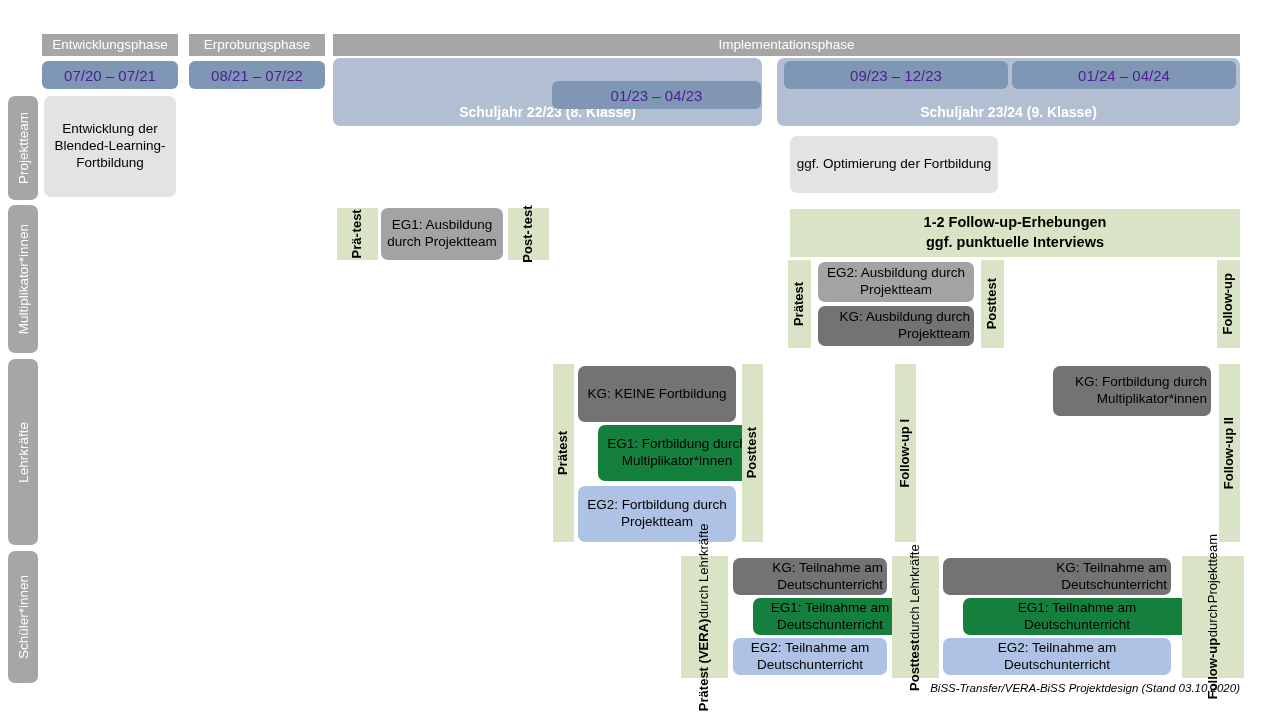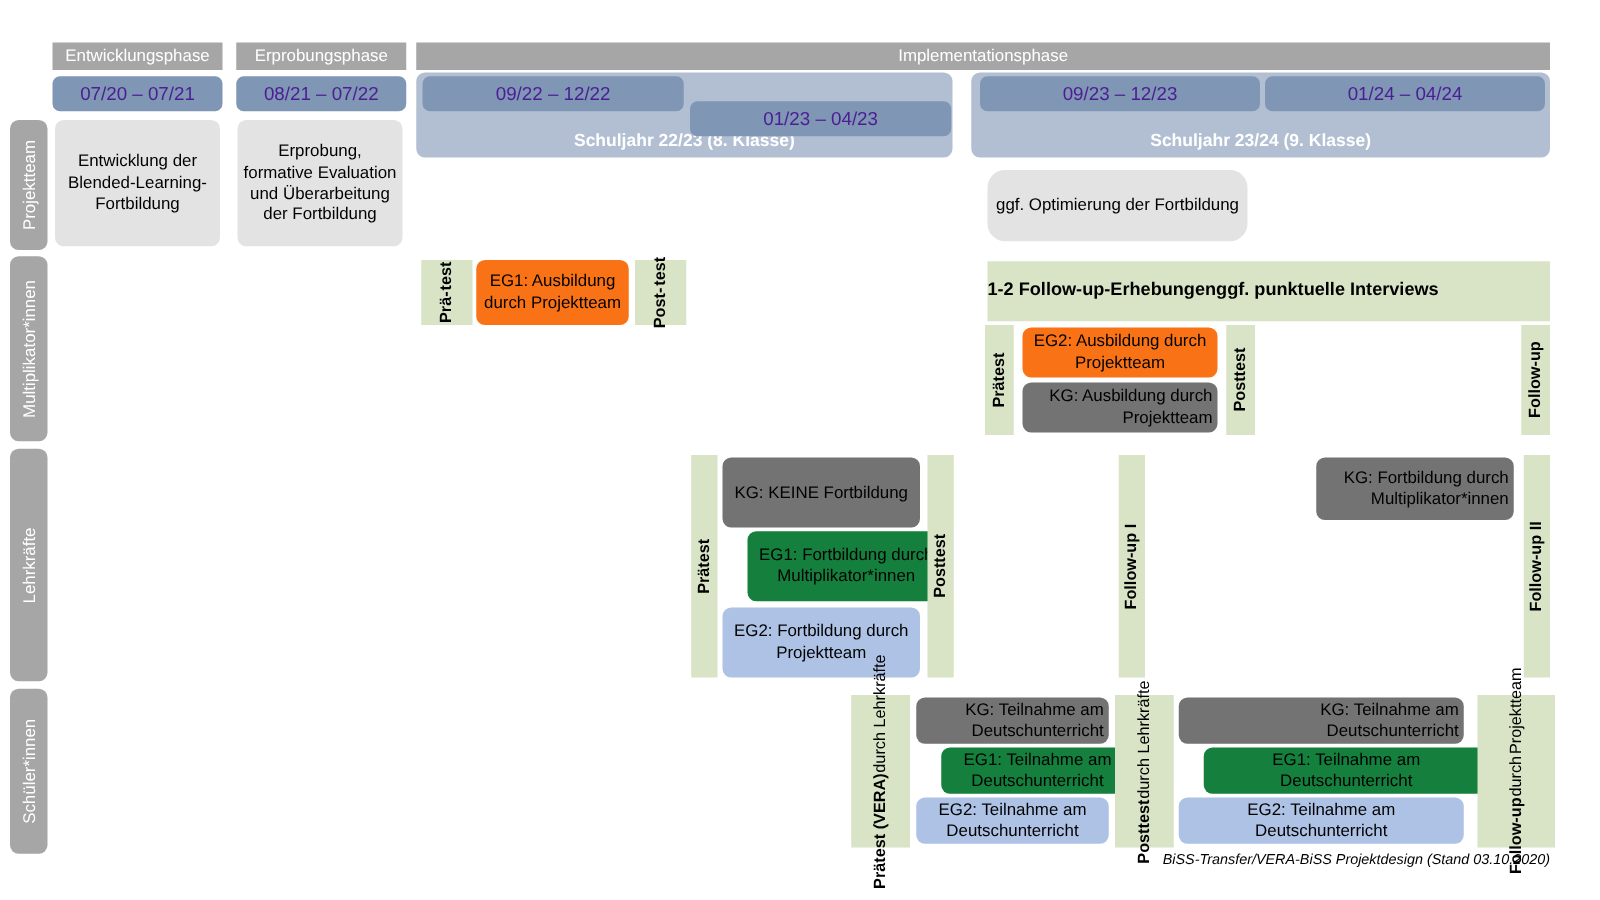--- a/index.html
+++ b/index.html
@@ -75,21 +75,21 @@
     display: flex;
     align-items: center;
     justify-content: center;
     text-align: center;
     font-size: 13.5px;
     color: #000000;
     line-height: 1.25;
     padding: 2px 4px;
   }
   .box.gray  { background: #e3e3e3; }
-  .box.blue-mid   { background: #f97316; }
+  .box.blue-mid   { background: #a3a3a3; }
   .box.blue-dark  { background: #15803d; margin-left: 20px; }
   .box.blue-light { background: #adc2e4; }
   .box.gray2 { background: #737373; text-align: right; }
 
   .green {
     background: #d8e4c5;
     color: #000000;
     font-size: 13px;
     font-weight: bold;
     display: flex;
@@ -114,22 +114,23 @@
     gap: 1px;
     white-space: nowrap;
   }
   .green .sub { font-weight: normal; }
   .green-wide {
     background: #d8e4c5;
     color: #000000;
     font-size: 14.5px;
     font-weight: bold;
     display: flex;
-    flex-direction: row;
-    align-items: center;
+    flex-direction: column;
+    align-items: center;
+    justify-content: center;
     text-align: center;
     line-height: 1.35;
   }
   .footer {
     font-size: 11.5px;
     font-style: italic;
     color: #000000;
     text-align: right;
     white-space: nowrap;
   }
@@ -143,21 +144,20 @@
 
   <div class="abs phase-bar" style="left:189px; top:34px; width:136px; height:22px;">Erprobungsphase</div>
 
   <div class="abs phase-bar" style="left:333px; top:34px; width:907px; height:22px;">Implementationsphase</div>
 
   <div class="abs date-bar" style="left:42px; top:61px; width:136px; height:28px;">07/20 – 07/21</div>
 
   <div class="abs date-bar" style="left:189px; top:61px; width:136px; height:28px;">08/21 – 07/22</div>
 
   <div class="abs schoolyear" style="left:333px; top:58px; width:429px; height:68px;">Schuljahr 22/23 (8. Klasse)</div>
-  <div class="abs date-bar" style="left:338px; top:61px; width:209px; height:28px;">09/22 – 12/22</div>
   <div class="abs date-bar" style="left:552px; top:61px; width:209px; height:28px;margin-top:20px;">01/23 – 04/23</div>
 
   <div class="abs schoolyear" style="left:777px; top:58px; width:463px; height:68px;">Schuljahr 23/24 (9. Klasse)</div>
   <div class="abs date-bar" style="left:784px; top:61px; width:224px; height:28px;">09/23 – 12/23</div>
   <div class="abs date-bar" style="left:1012px; top:61px; width:224px; height:28px;">01/24 – 04/24</div>
 
   <div class="abs sidebar-label" style="left:8px; top:96px; width:30px; height:104px;">
     <span>Projektteam</span>
   </div>
   <div class="abs sidebar-label" style="left:8px; top:205px; width:30px; height:148px;">
@@ -165,23 +165,22 @@
   </div>
   <div class="abs sidebar-label" style="left:8px; top:359px; width:30px; height:186px;">
     <span>Lehrkräfte</span>
   </div>
   <div class="abs sidebar-label" style="left:8px; top:551px; width:30px; height:132px;">
     <span>Schüler*innen</span>
   </div>
 
   <div class="abs box gray" style="left:44px; top:96px; width:132px; height:101px;">Entwicklung der Blended-Learning-Fortbildung</div>
 
-  <div class="abs box gray" style="left:190px; top:96px; width:132px; height:101px;">Erprobung, formative Evaluation und Überarbeitung der Fortbildung</div>
-
-  <div class="abs box gray" style="left:790px; top:136px; width:208px; height:57px;border-radius:14px;">ggf. Optimierung der Fortbildung</div>
+
+  <div class="abs box gray" style="left:790px; top:136px; width:208px; height:57px;">ggf. Optimierung der Fortbildung</div>
 
   <div class="abs green" style="left:337px; top:208px; width:41px; height:52px;">
     <span class="vstack">
       <span>Prä-</span>
       <span>test</span>
     </span>
   </div>
 
   <div class="abs box blue-mid" style="left:381px; top:208px; width:122px; height:52px;">EG1: Ausbildung durch Projektteam</div>
 

